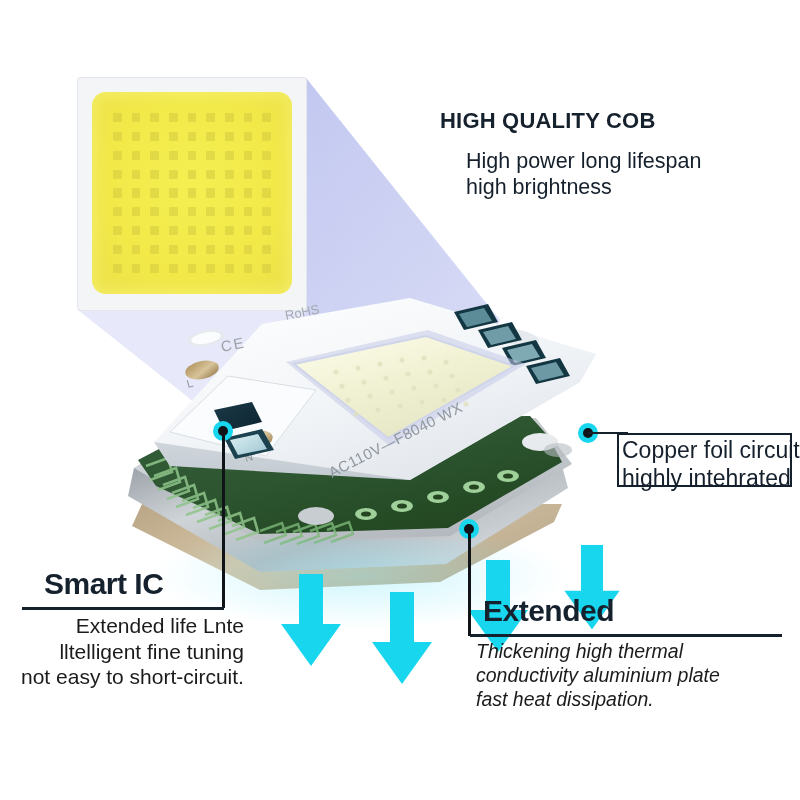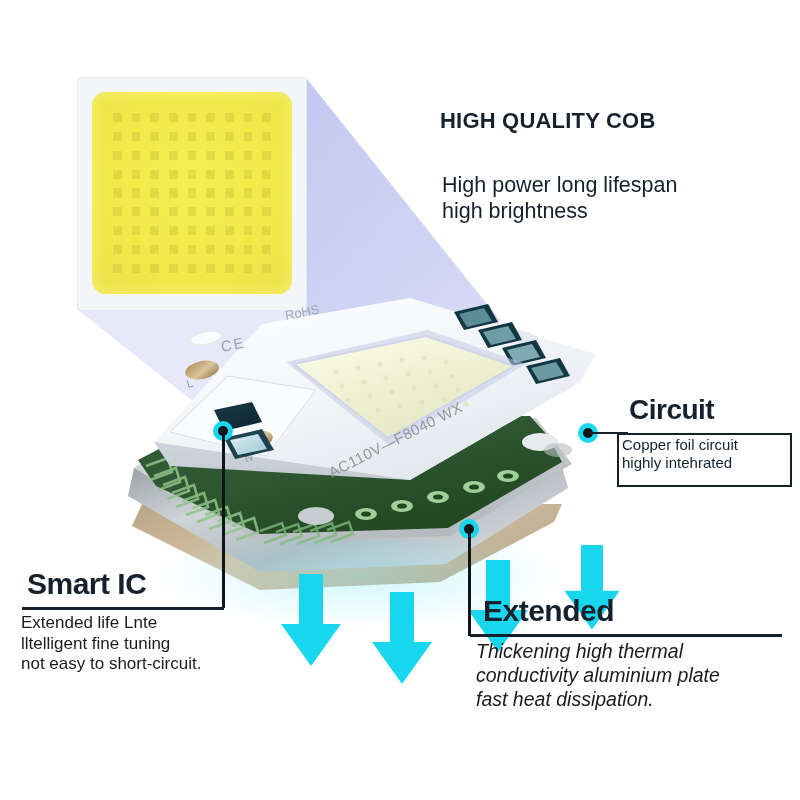--- a/index.html
+++ b/index.html
@@ -31,38 +31,37 @@
     line-height: 1.22;
     white-space: pre-line;
   }
 
   #title-main {
     left: 440px; top: 108px;
     font-size: 22px;
     letter-spacing: 0.2px;
   }
   #title-sub {
-    left: 442px; top: 148px;
+    left: 466px; top: 148px;
     font-size: 21.5px;
     color: #15202c;
-    margin-top: 24px;
   }
 
   
   #circuit-heading { left: 629px; top: 394px; font-size: 28px; }
   #circuit-box {
     position: absolute;
     left: 617px; top: 433px;
     width: 175px; height: 54px;
     border: 2px solid #14202c;
     box-sizing: border-box;
   }
   #circuit-text {
     left: 622px; top: 436px;
-    font-size: 15px;
+    font-size: 23px;
     color: #15202c;
   }
   #circuit-leader {
     position: absolute;
     left: 588px; top: 432px;
     width: 40px; height: 2px;
     background: #14202c;
   }
   .dot-marker {
     position: absolute;
@@ -75,37 +74,38 @@
     content: "";
     position: absolute;
     left: 5px; top: 5px;
     width: 10px; height: 10px;
     border-radius: 50%;
     background: #101418;
   }
   #circuit-dot { left: 578px; top: 423px; }
 
   
-  #smartic-heading { left: 27px; top: 567px; font-size: 30px; }
+  #smartic-heading { left: 44px; top: 567px; font-size: 30px; }
   #smartic-rule {
     position: absolute;
     left: 22px; top: 607px;
     width: 202px; height: 3px;
     background: #14202c;
   }
   #smartic-vline {
     position: absolute;
     left: 222px; top: 430px;
     width: 2.5px; height: 178px;
     background: #101418;
   }
   #smartic-dot { left: 213px; top: 421px; }
   #smartic-text {
     left: 21px; top: 613px;
-    font-size: 17px;
+    font-size: 21px;
+    text-align: right;
   }
 
   
   #alu-heading { left: 483px; top: 594px; font-size: 30px; }
   #alu-rule {
     position: absolute;
     left: 470px; top: 634px;
     width: 312px; height: 3px;
     background: #14202c;
   }
@@ -494,21 +494,20 @@
       <polygon points="20,0 44,0 44,50 62,50 32,92 2,50 20,50" fill="#19d6ef"></polygon>
     </svg>
   </div>
 
   <div class="heading" id="title-main">HIGH QUALITY COB</div>
   <div class="body-text" id="title-sub">High power long lifespan
 high brightness</div>
 
   <div id="circuit-dot" class="dot-marker"></div>
   <div id="circuit-leader"></div>
-  <div class="heading" id="circuit-heading">Circuit</div>
   <div id="circuit-box"></div>
   <div class="body-text" id="circuit-text">Copper foil circuit
 highly intehrated</div>
 
   <div id="smartic-dot" class="dot-marker"></div>
   <div id="smartic-vline"></div>
   <div class="heading" id="smartic-heading">Smart IC</div>
   <div id="smartic-rule"></div>
   <div class="body-text" id="smartic-text">Extended life Lnte
 lltelligent fine tuning

